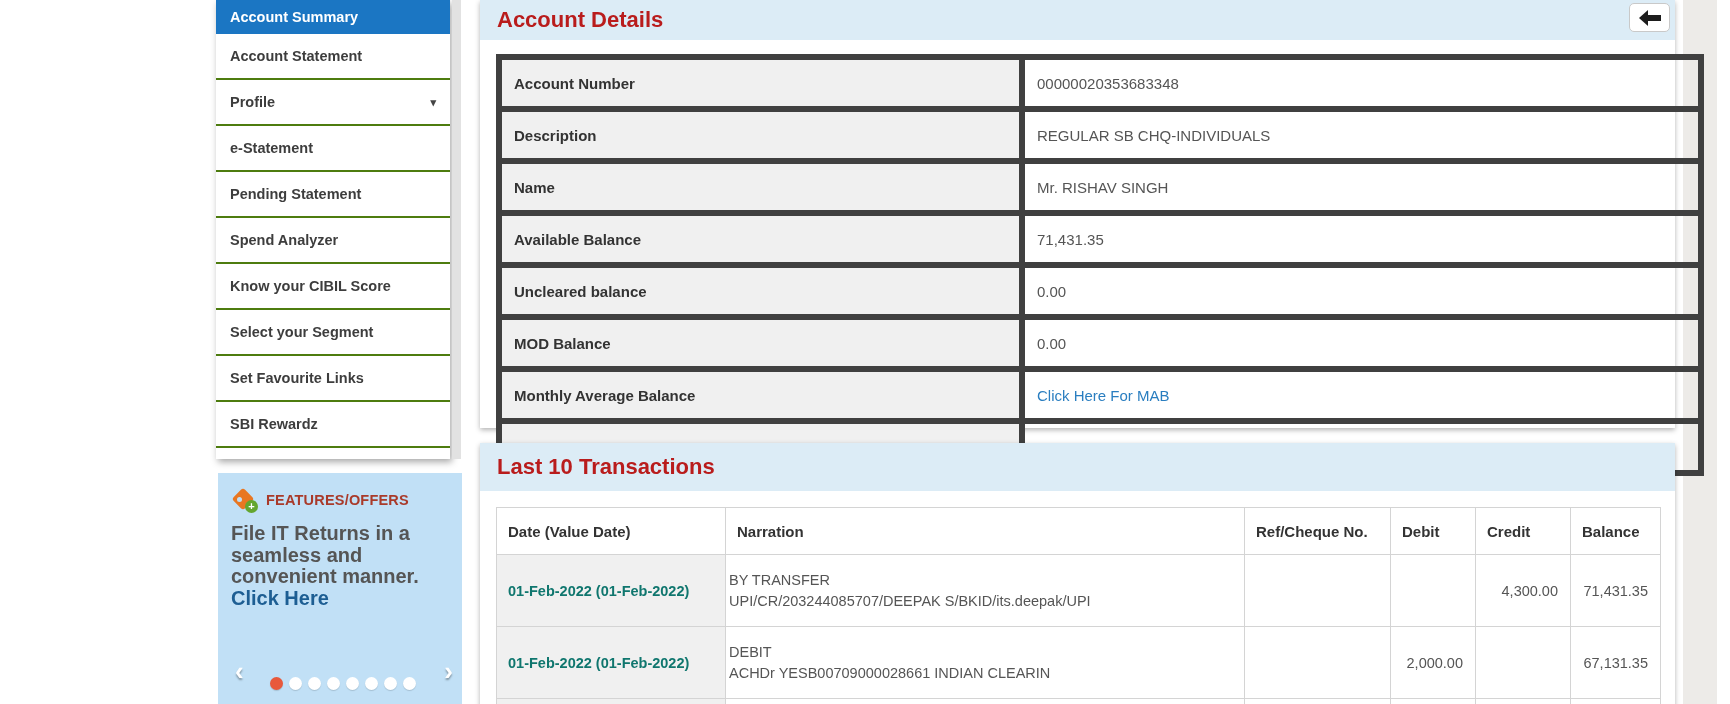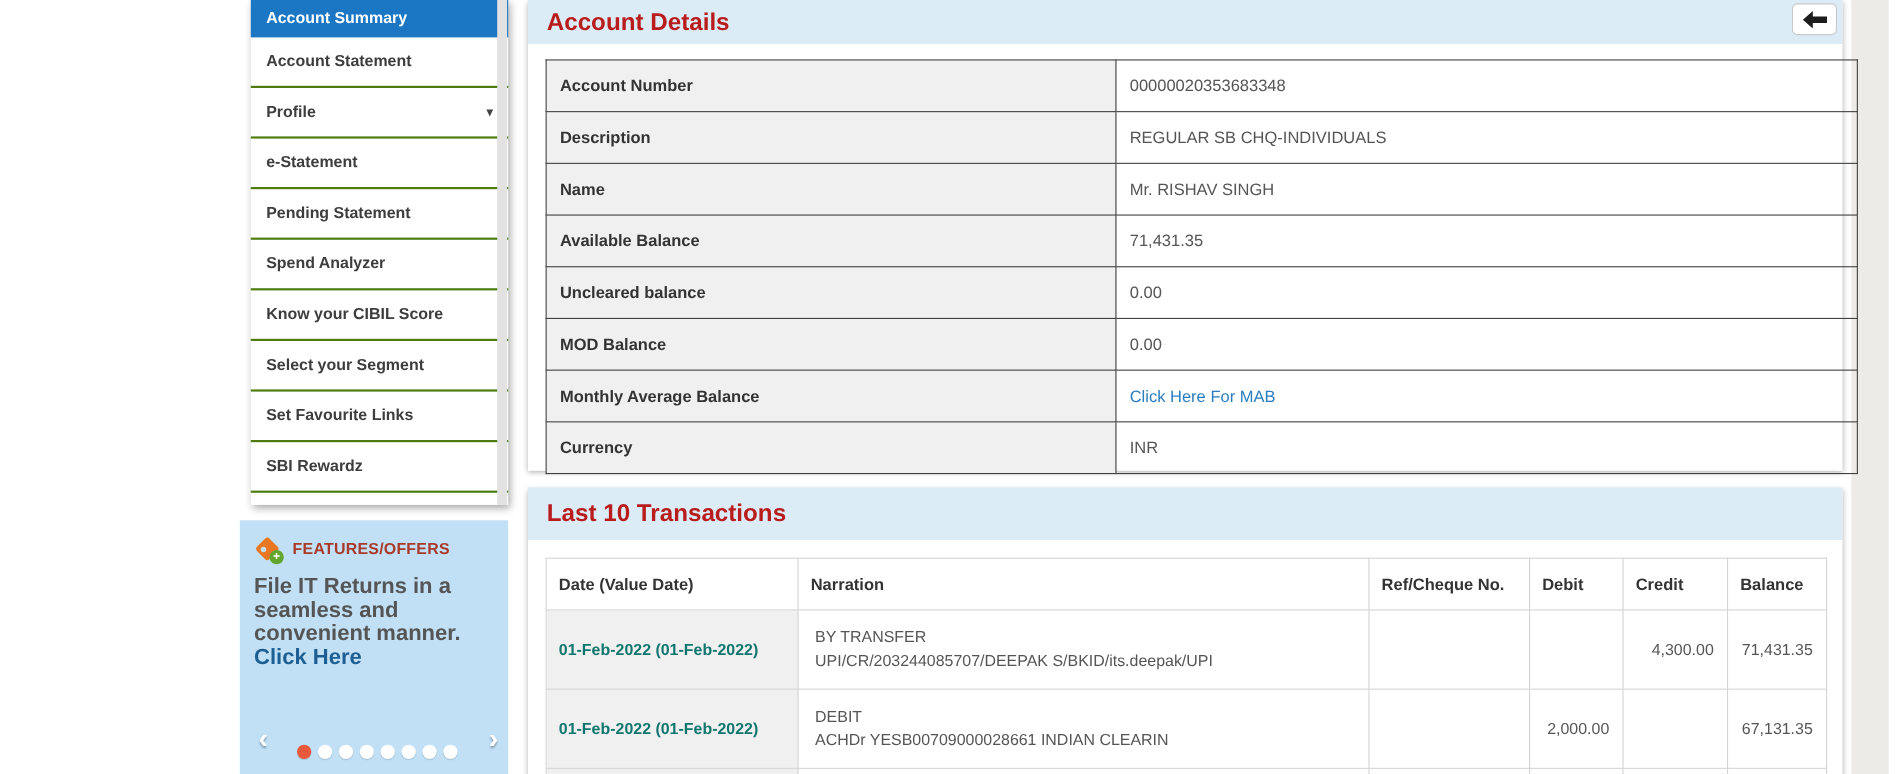--- a/index.html
+++ b/index.html
@@ -1,21 +1,21 @@
 <!DOCTYPE html>
 <html><head>
 <meta charset="utf-8">
 <style>
   html,body{margin:0;padding:0;background:#fff;}
   .stage{position:relative;width:1730px;height:704px;overflow:hidden;background:#fff;
          font-family:"Liberation Sans",sans-serif;}
   .right-band{position:absolute;left:1683px;top:0;width:34px;height:704px;background:#edebe8;}
 
   
-  .sidebar{position:absolute;left:228px;top:0;width:234px;height:459px;background:#fff;
+  .sidebar{position:absolute;left:216px;top:0;width:234px;height:459px;background:#fff;
            box-shadow:2px 3px 7px rgba(0,0,0,.35);}
   .scroll-strip{position:absolute;left:452px;top:0;width:9px;height:459px;background:#e2e2e2;}
   .side-item{position:relative;height:44px;line-height:44px;border-bottom:2px solid #4d7c0f;
              padding-left:14px;font-size:14.5px;font-weight:700;color:#3d3d3d;cursor:pointer;
              white-space:nowrap;overflow:hidden;}
   .side-item.active{height:34px;line-height:34px;background:#1b76c3;color:#fff;border-bottom:none;}
   .caret{position:absolute;right:14px;top:0;font-size:11px;color:#444;}
 
   
   .features{position:absolute;left:218px;top:473px;width:244px;height:231px;background:#c1e0f6;}
@@ -47,33 +47,33 @@
   .card2{top:443px;height:290px;}
   .card2 .card-head{height:48px;}
   .card2 .card-title{line-height:48px;}
 
   .back-btn{position:absolute;top:3px;right:5px;width:41px;height:29px;background:#fff;
             border:1px solid #c9c9c9;border-radius:5px;display:flex;align-items:center;
             justify-content:center;cursor:pointer;padding:0;}
 
   
   .acct-table{margin:14px 15px 0 16px;border-collapse:collapse;table-layout:fixed;width:1164px;}
-  .acct-table td{border:1px solid #404040;height:44px;font-size:15px;vertical-align:middle;}
+  .acct-table td{border:6px solid #404040;height:44px;font-size:15px;vertical-align:middle;}
   .acct-table td.lbl{width:504px;background:#f0f0f0;font-weight:700;color:#333;padding-left:12px;}
   .acct-table td.val{width:660px;color:#555;padding-left:12px;}
   .mab-link{color:#2a7ec0;text-decoration:none;cursor:pointer;}
 
   
   .tx-table{margin:16px 15px 0 16px;border-collapse:collapse;table-layout:fixed;width:1164px;}
   .tx-table th{border:1px solid #d4d4d4;height:44px;font-size:15px;color:#333;text-align:left;
                padding-left:11px;font-weight:700;background:#fff;}
   .tx-table td{border:1px solid #d4d4d4;font-size:14.5px;color:#555;vertical-align:middle;}
   .tx-table td.date{background:#f0f0f0;font-weight:700;color:#0f766e;padding-left:11px;}
   .tx-table tr.tx-row td{height:69px;}
-  .tx-table td.narr{padding-left:15px;line-height:21px;}
+  .tx-table td.narr{padding-left:3px;line-height:21px;}
   .tx-table td.amt{text-align:right;padding-right:12px;}
   .tx-table tr.partial td{height:40px;}
 </style>
 </head>
 <body>
 
 <div class="stage">
   <div class="right-band"></div>
 
   <nav class="sidebar">

